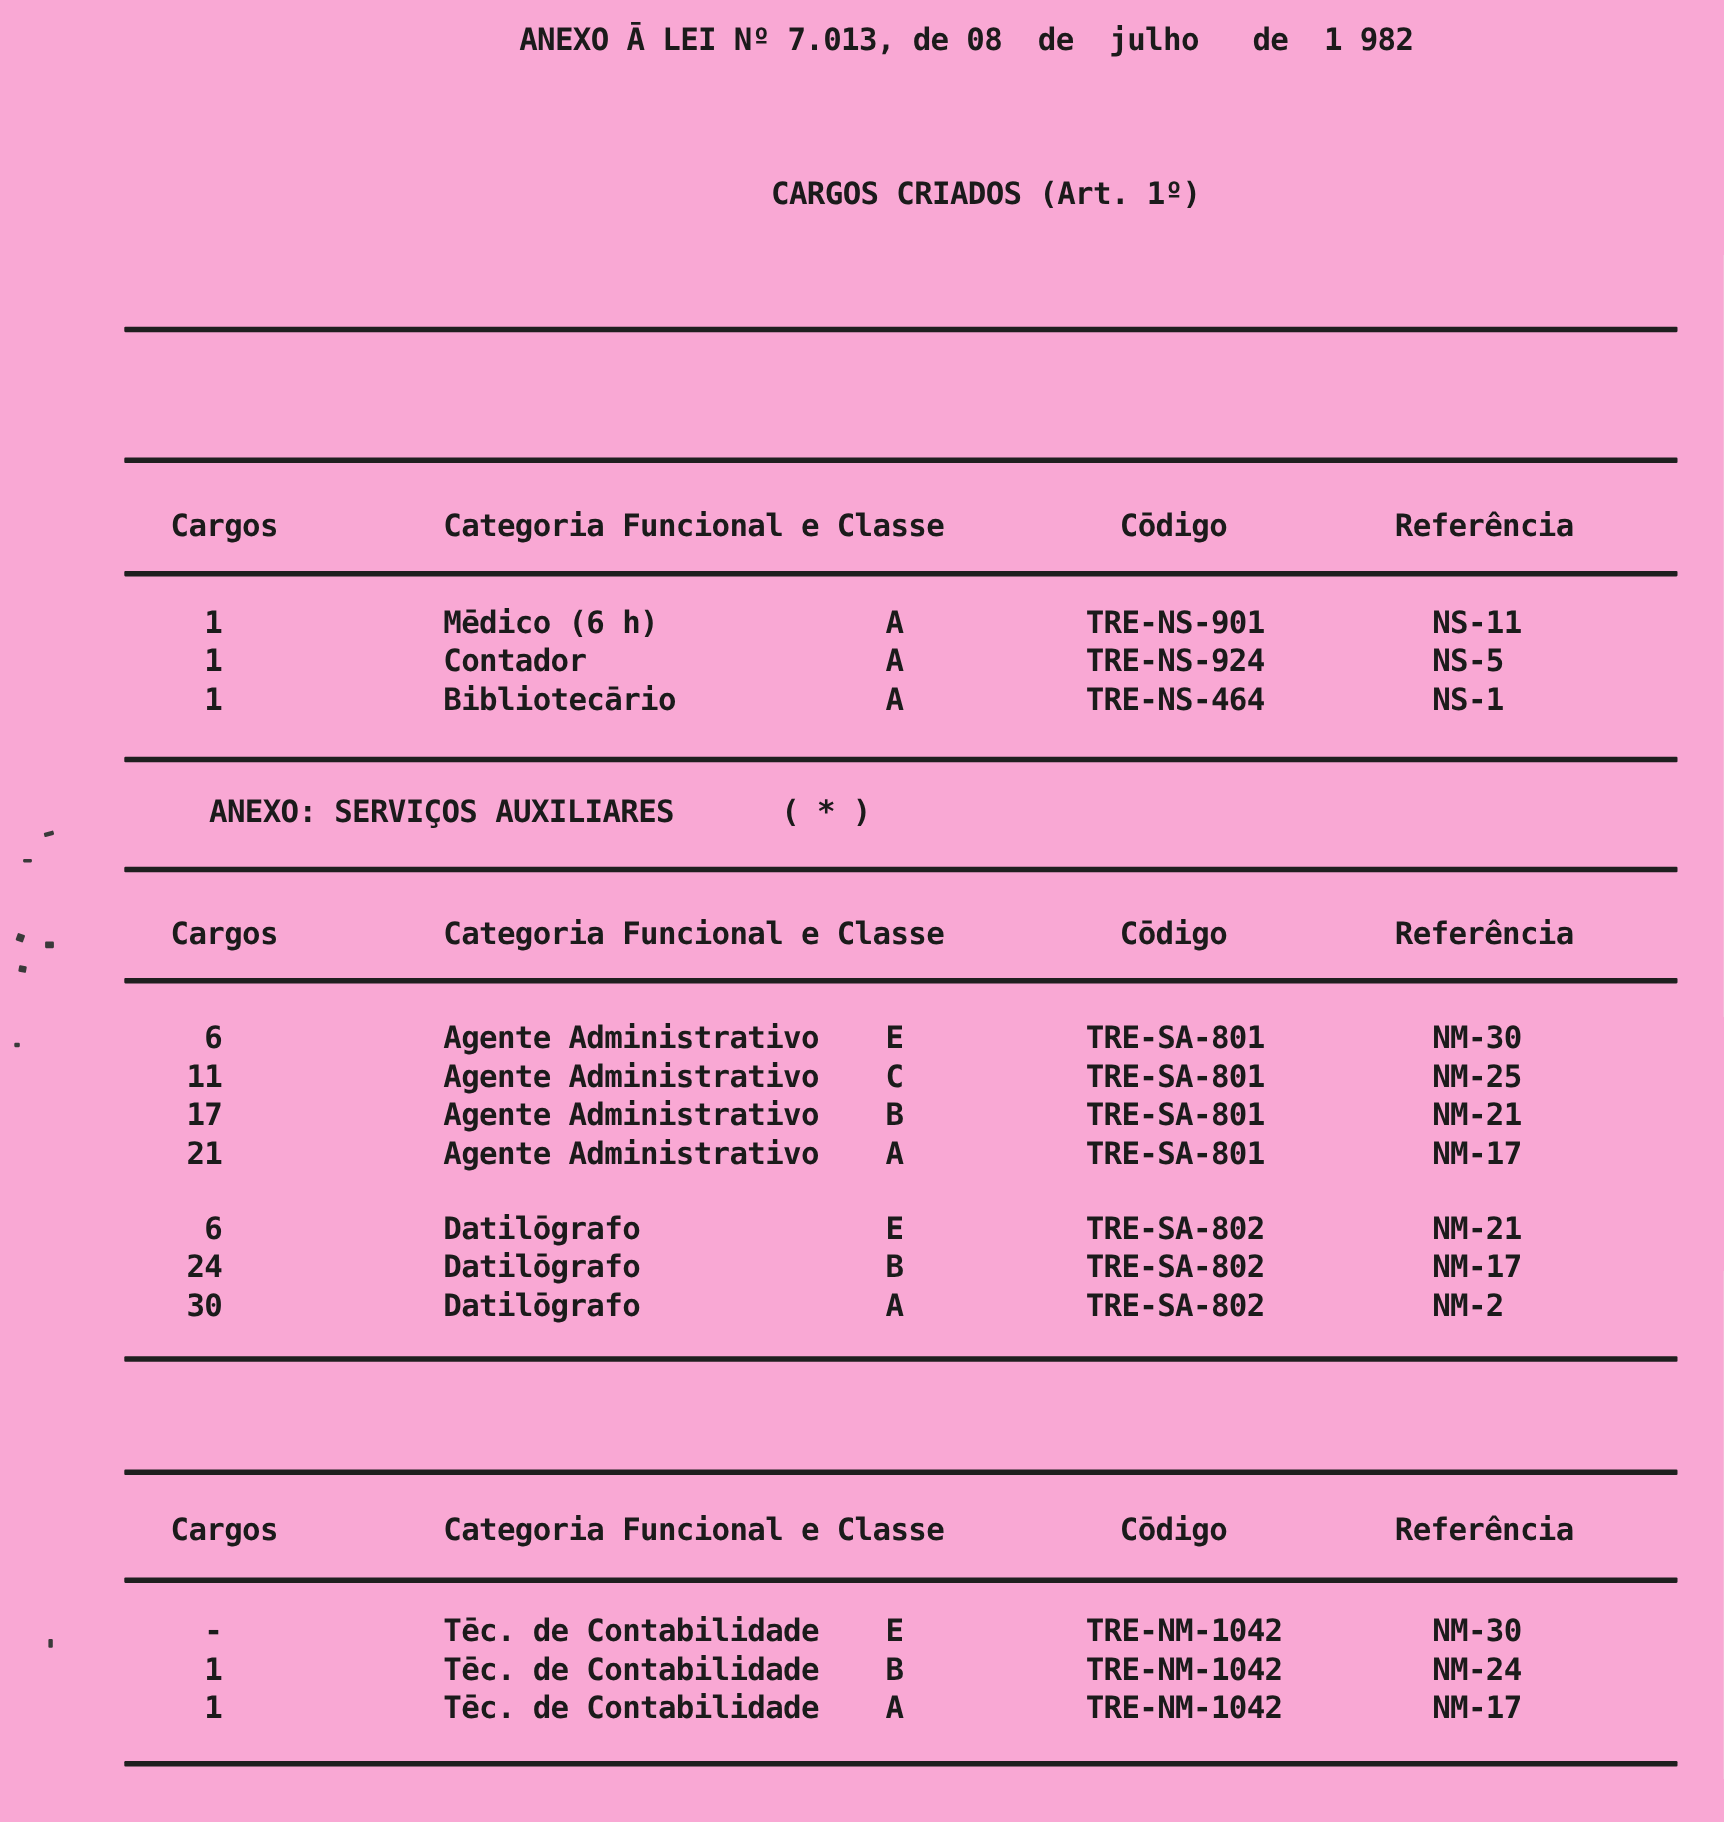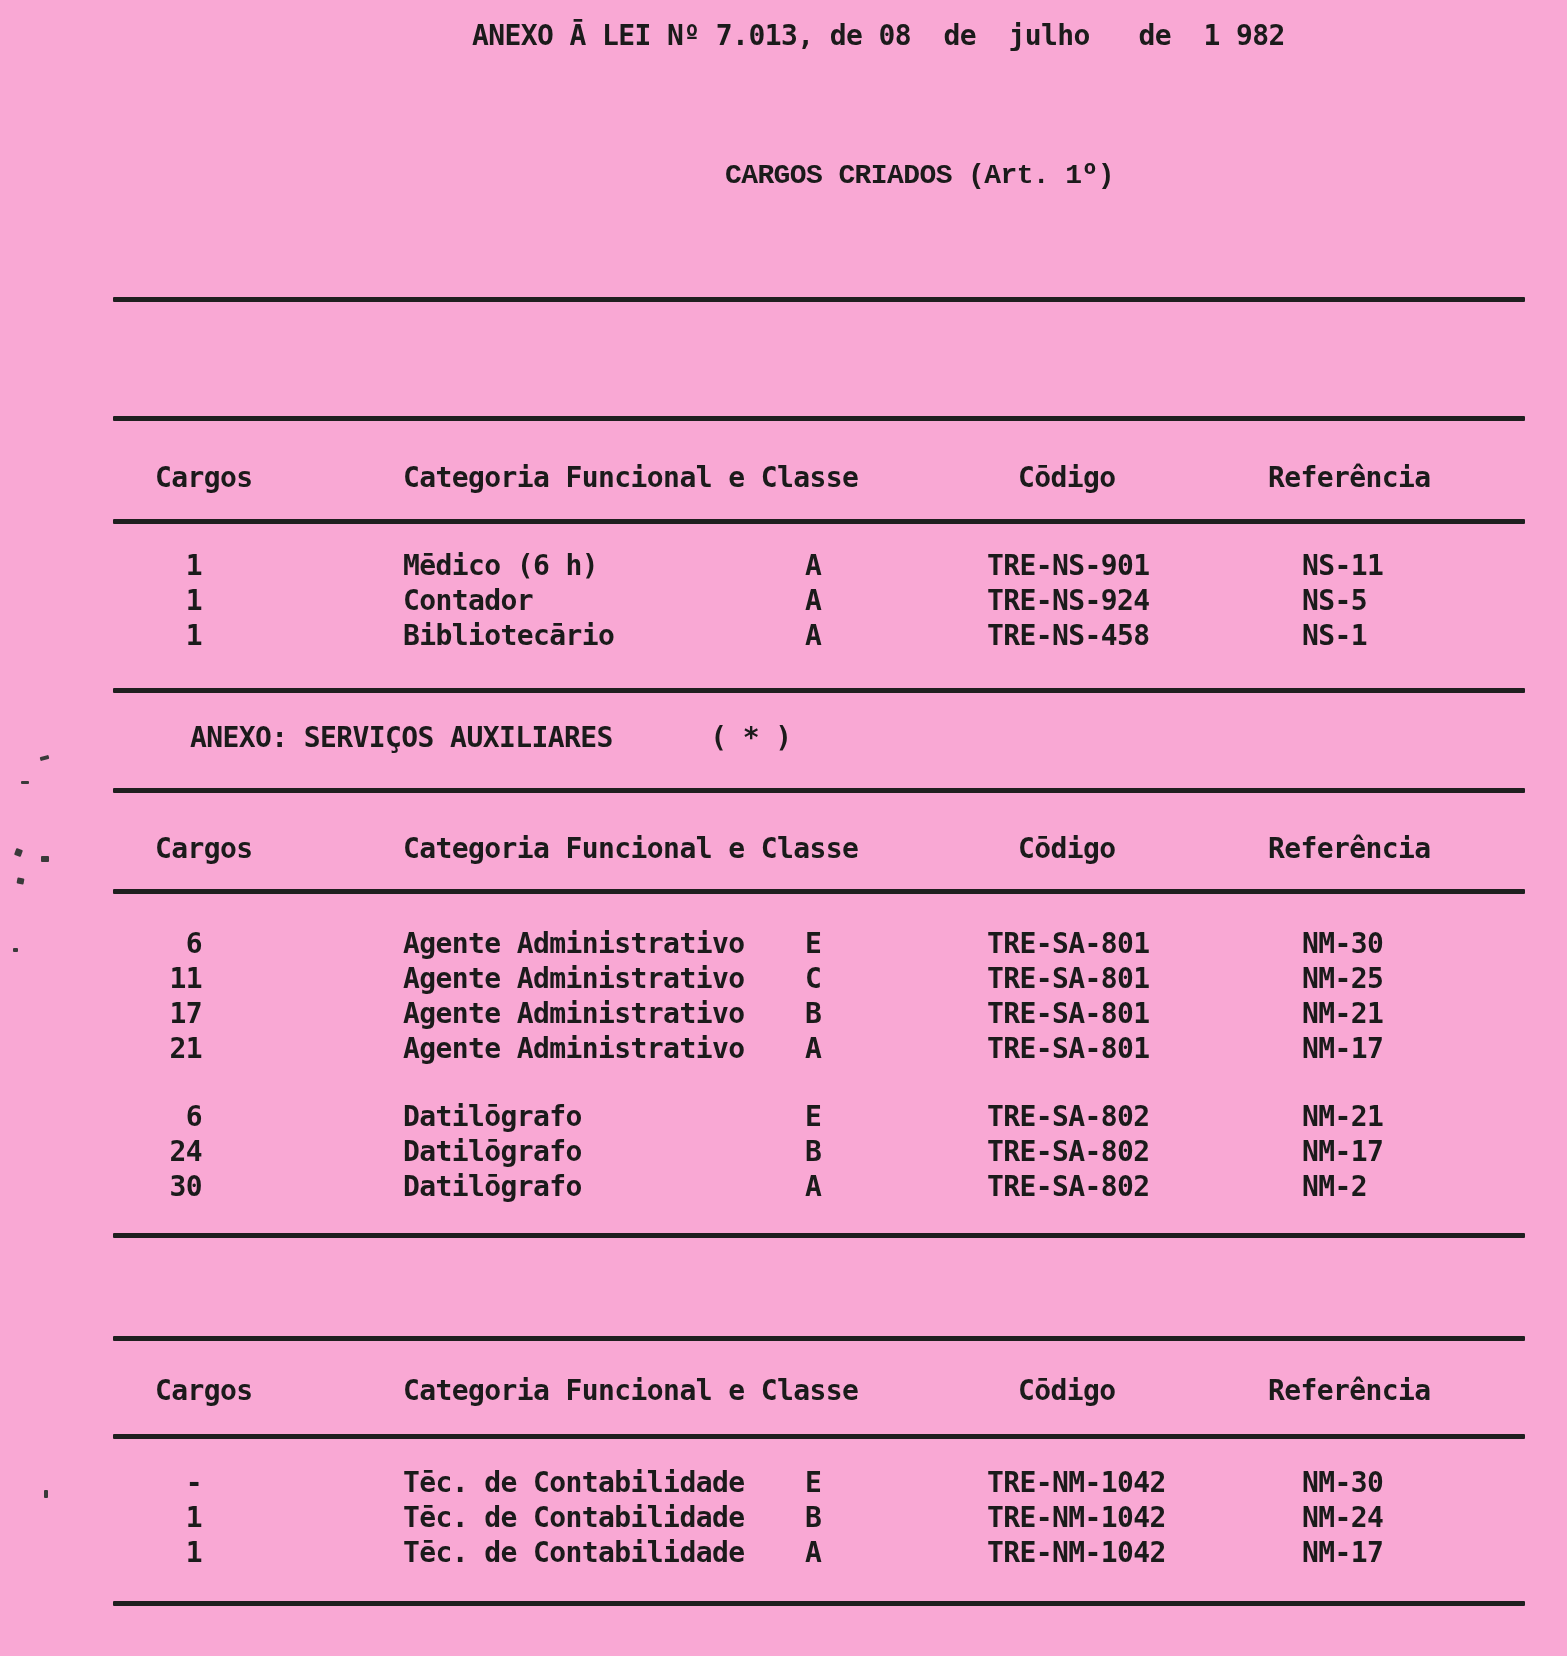--- a/index.html
+++ b/index.html
@@ -12,21 +12,21 @@
     font-size:28px;
     letter-spacing:-0.6px;
     color:#1b1b1b;
     overflow:hidden;
     padding-left:44px;
   }
   .abs{position:absolute;white-space:pre;line-height:35px;}
   
   .title1{left:472px;top:18px;}
   .title2{left:560px;top:101px;}
-  .title3{left:725px;top:158px;font-family:Liberation Mono, monospace;}
+  .title3{left:701px;top:158px;}
   
   .rule{position:absolute;left:113px;width:1412px;height:5px;background:#1f1f1f;border-radius:1px;}
   .r1{top:297px}.r2{top:416px}.r3{top:519px}
   .r4{top:688px}.r5{top:788px}.r6{top:889px}
   .r7{top:1233px}.r8{top:1336px}.r9{top:1434px}.r10{top:1601px}
   
   .group{left:190px;}
   .g1{top:335px}.g2{top:720px}.g3{top:1261px}
   
   .hdr{position:absolute;left:0;width:100%;height:35px;margin-top:10px;}
@@ -79,21 +79,21 @@
       <span class="cell cc">1</span>
       <span class="cell ct">Contador</span>
       <span class="cell cl">A</span>
       <span class="cell cd">TRE-NS-924</span>
       <span class="cell cr">NS-5</span>
     </div>
     <div class="row">
       <span class="cell cc">1</span>
       <span class="cell ct">Bibliotecārio</span>
       <span class="cell cl">A</span>
-      <span class="cell cd">TRE-NS-458</span>
+      <span class="cell cd">TRE-NS-464</span>
       <span class="cell cr">NS-1</span>
     </div>
   </div>
 
   <div class="rule r4"></div>
   <div class="abs group g2">ANEXO: SERVIÇOS AUXILIARES      ( * )</div>
   <div class="rule r5"></div>
   <div class="hdr h2">
     <span class="h-cargos">Cargos</span>
     <span class="h-cat">Categoria Funcional e Classe</span>

